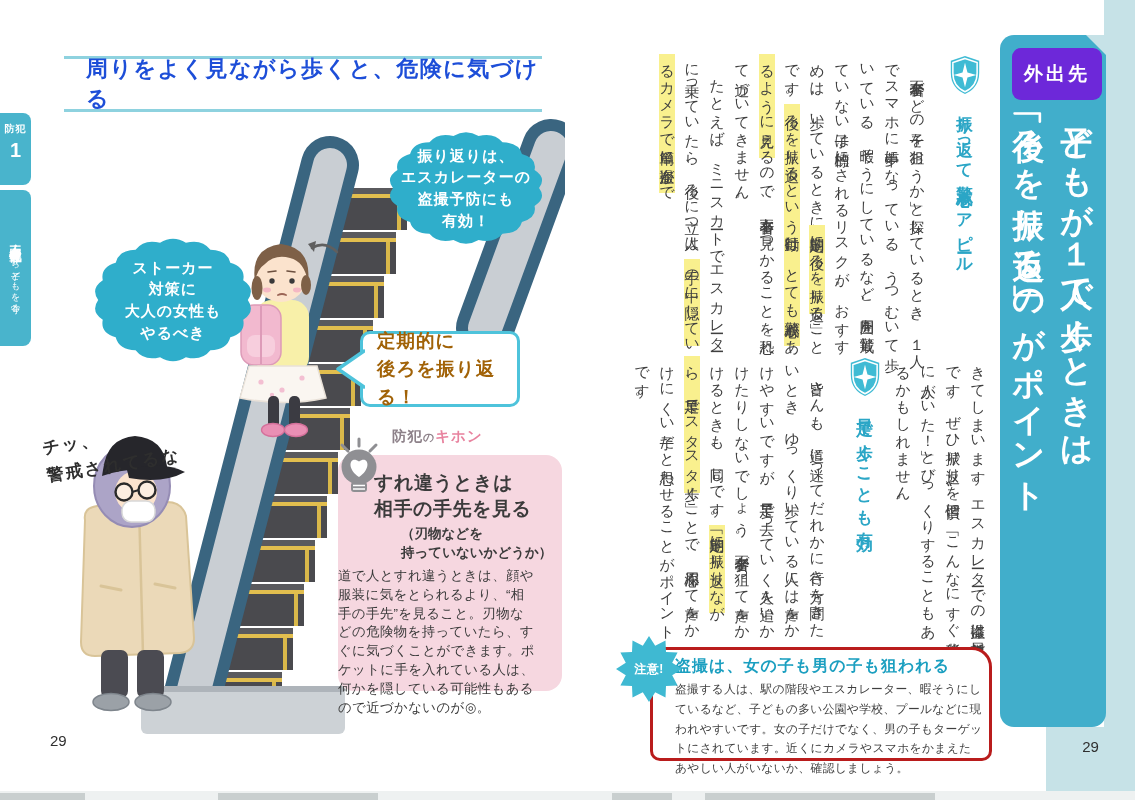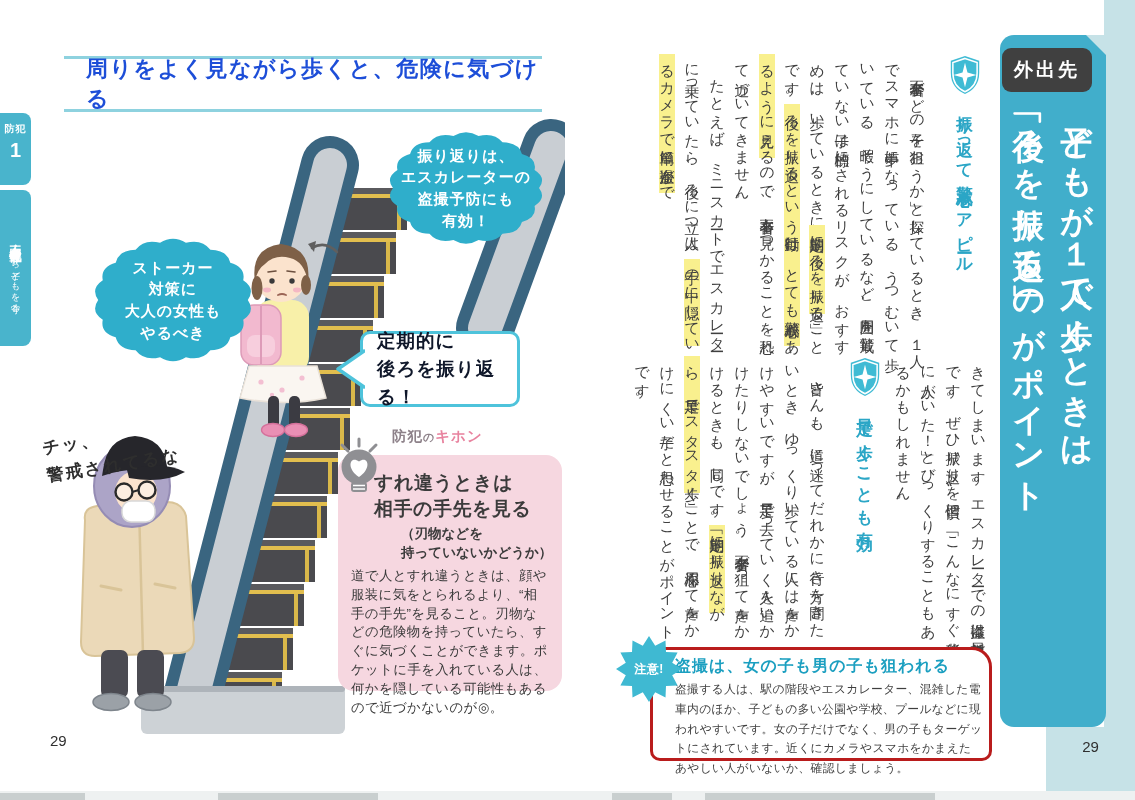--- a/index.html
+++ b/index.html
@@ -23,35 +23,35 @@
   .illus { position:absolute; left:35px; top:118px; z-index:1; }
 
   
   .scb { position:absolute; z-index:2; color:#2FAECB; }
   .scb svg { position:absolute; inset:0; width:100%; height:100%; }
   .scb .txt { position:absolute; inset:0; display:flex; align-items:center; justify-content:center; text-align:center; color:#fff; font-weight:bold; font-size:15px; line-height:1.45; white-space:pre-line; letter-spacing:1px; }
   .scb1 { left:383px; top:128px; width:166px; height:120px; }
   .scb2 { left:88px; top:234px; width:170px; height:132px; }
 
   
-  .callout { position:absolute; left:360px; top:331px; width:160px; height:76px; background:#fff; border:3.5px solid #4EC3DB; border-radius:10px; display:flex; align-items:center; padding-left:14px; font-size:18.5px; font-weight:bold; color:#0f172a; line-height:1.5; white-space:pre-line; letter-spacing:1px; z-index:3; }
+  .callout { position:absolute; left:360px; top:331px; width:160px; height:76px; background:#fff; border:3.5px solid #4EC3DB; border-radius:10px; display:flex; align-items:center; padding-left:14px; font-size:18.5px; font-weight:bold; color:#a16207; line-height:1.5; white-space:pre-line; letter-spacing:1px; z-index:3; }
   .callout-tail { position:absolute; left:333px; top:348px; z-index:4; }
 
   .thought { position:absolute; left:44px; top:424px; font-weight:bold; font-size:17px; color:#2E2E2E; transform:rotate(-9deg); white-space:pre-line; line-height:1.65; letter-spacing:2px; z-index:2; }
 
   
   .tip-label { position:absolute; left:392px; top:427px; font-weight:bold; font-size:14.5px; z-index:3; letter-spacing:1px; }
   .tip-label .lb-g { color:#8D8189; }
   .tip-label .lb-n { color:#8D8189; font-size:11px; }
   .tip-label .lb-p { color:#E8839F; }
   .tip-icon { position:absolute; left:332px; top:436px; z-index:3; }
   .tip-box { position:absolute; left:338px; top:455px; width:224px; height:236px; background:#F6D7E0; border-radius:16px; z-index:2; }
   .tip-title { position:absolute; left:36px; top:15px; font-size:19px; font-weight:bold; color:#3B3B3B; line-height:1.35; white-space:pre-line; letter-spacing:0.5px; }
   .tip-sub { position:absolute; left:36px; top:69px; font-size:13.5px; font-weight:bold; color:#3B3B3B; line-height:1.42; white-space:pre-line;margin-left:27px; }
-  .tip-body { position:absolute; left:13px; top:112px; width:200px; font-size:13.4px; line-height:18.8px; color:#3B3B3B; letter-spacing:0.4px; }
+  .tip-body { position:absolute; left:0; top:112px; width:200px; font-size:13.4px; line-height:18.8px; color:#3B3B3B; letter-spacing:0.4px; }
 
   .pageno { position:absolute; font-size:15px; color:#2F2F2F; z-index:4; }
   .pn-left { left:50px; top:732px; }
   .pn-right { left:1046px; top:738px; width:89px; text-align:center; }
 
   
   .rp-text { position:absolute; left:612px; top:54px; width:378px; height:592px; z-index:1; }
   .band { writing-mode:vertical-rl; text-orientation:mixed; width:100%; font-size:14.8px; line-height:25px; letter-spacing:0.35px; color:#3F3F3F; }
   .band1 { height:298px; }
   .band2 { height:288px; margin-top:4px; }
@@ -66,21 +66,21 @@
   .note-body { position:absolute; left:22px; top:30px; width:308px; font-size:11.8px; line-height:1.68; color:#3F3F3F; letter-spacing:0.3px; }
   .burst-badge { position:absolute; left:614px; top:634px; width:70px; height:70px; z-index:3; color:#3FB9D2; }
   .burst-badge svg { position:absolute; inset:0; }
   .burst-badge .txt { position:absolute; inset:0; display:flex; align-items:center; justify-content:center; color:#fff; font-weight:bold; font-size:12px; letter-spacing:0.5px; }
 
   
   .strip-right { position:absolute; left:1104px; top:0; width:31px; height:800px; background:#C6E2E7; }
   .strip-corner { position:absolute; left:1046px; top:727px; width:89px; height:73px; background:#C6E2E7; }
   .banner { position:absolute; left:1000px; top:35px; width:106px; height:692px; background:#41AECB; border-radius:14px; z-index:2; }
   .banner-cut { position:absolute; top:0; right:0; width:0; height:0; border-top:20px solid #C6E2E7; border-left:20px solid transparent; }
-  .banner-tag { position:absolute; left:2px; top:13px; width:90px; height:44px; background:#404040; border-radius:9px; color:#fff; font-weight:bold; font-size:19px; display:flex; align-items:center; justify-content:center; letter-spacing:3px; }
+  .banner-tag { position:absolute; left:12px; top:13px; width:90px; height:52px; background:#6d28d9; border-radius:9px; color:#fff; font-weight:bold; font-size:19px; display:flex; align-items:center; justify-content:center; letter-spacing:3px; }
   .banner-title { position:absolute; top:68px; right:5px; height:616px; writing-mode:vertical-rl; text-orientation:mixed; color:#fff; font-weight:bold; font-size:32px; letter-spacing:2px; line-height:48px; }
   .banner-title div { white-space:nowrap; }
 
   .scanbar { position:absolute; left:0; top:791px; width:1135px; height:9px; background:#EEF1F1; }
   .scanseg { position:absolute; top:793px; height:7px; background:#C9CFCF; }
 </style>
 </head>
 <body>
 
 <div class="spread">
@@ -330,21 +330,21 @@
           <path d="M19 4.5 L31.8 8.8 V20 C31.8 30.6 25.6 36.9 19 39.7 C12.4 36.9 6.2 30.6 6.2 20 V8.8 Z" fill="none" stroke="#fff" stroke-width="1.6"></path>
           <path d="M19 9 L21.6 19.4 L31 22 L21.6 24.6 L19 35 L16.4 24.6 L7 22 L16.4 19.4 Z" fill="#fff"></path>
         </svg><span style="white-space: pre-line;">早足で歩くことも有効</span>
       </div>
       <p><span>　皆さんも、道に迷ってだれかに行き方を聞きたいとき、ゆっくり歩いている人には声をかけやすいですが、早足で去っていく人を追いかけたりしないでしょう。不審者が狙って声をかけるときも、同じです。</span><span class="hl">「定期的に振り返りながら、早足でスタスタ歩く」</span><span>ことで、用心深くて声をかけにくい子だと思わせることがポイントです。</span></p>
     </div>
   </div>
 
   <div class="note">
     <div class="note-title" style="white-space: pre-line;">盗撮は、女の子も男の子も狙われる</div>
-    <div class="note-body" style="white-space: pre-line;">盗撮する人は、駅の階段やエスカレーター、混雑した電車内のほか、子どもの多い公園や学校、プールなどに現われやすいです。女の子だけでなく、男の子もターゲットにされています。近くにカメラやスマホをかまえたあやしい人がいないか、確認しましょう。</div>
+    <div class="note-body" style="white-space: pre-line;">盗撮する人は、駅の階段やエスカレーター、暇そうにしているなど、子どもの多い公園や学校、プールなどに現われやすいです。女の子だけでなく、男の子もターゲットにされています。近くにカメラやスマホをかまえたあやしい人がいないか、確認しましょう。</div>
   </div>
   <div class="burst-badge">
     <svg viewBox="0 0 70 70" class="burst">
         <polygon points="35.0,2.0 41.2,11.8 51.5,6.4 52.0,18.0 63.6,18.5 58.2,28.8 68.0,35.0 58.2,41.2 63.6,51.5 52.0,52.0 51.5,63.6 41.2,58.2 35.0,68.0 28.8,58.2 18.5,63.6 18.0,52.0 6.4,51.5 11.8,41.2 2.0,35.0 11.8,28.8 6.4,18.5 18.0,18.0 18.5,6.4 28.8,11.8" fill="currentColor"></polygon>
       </svg>
     <div class="txt" style="white-space: pre-line;">注意!</div>
   </div>
 
   <div class="banner">
     <div class="banner-cut"></div>

